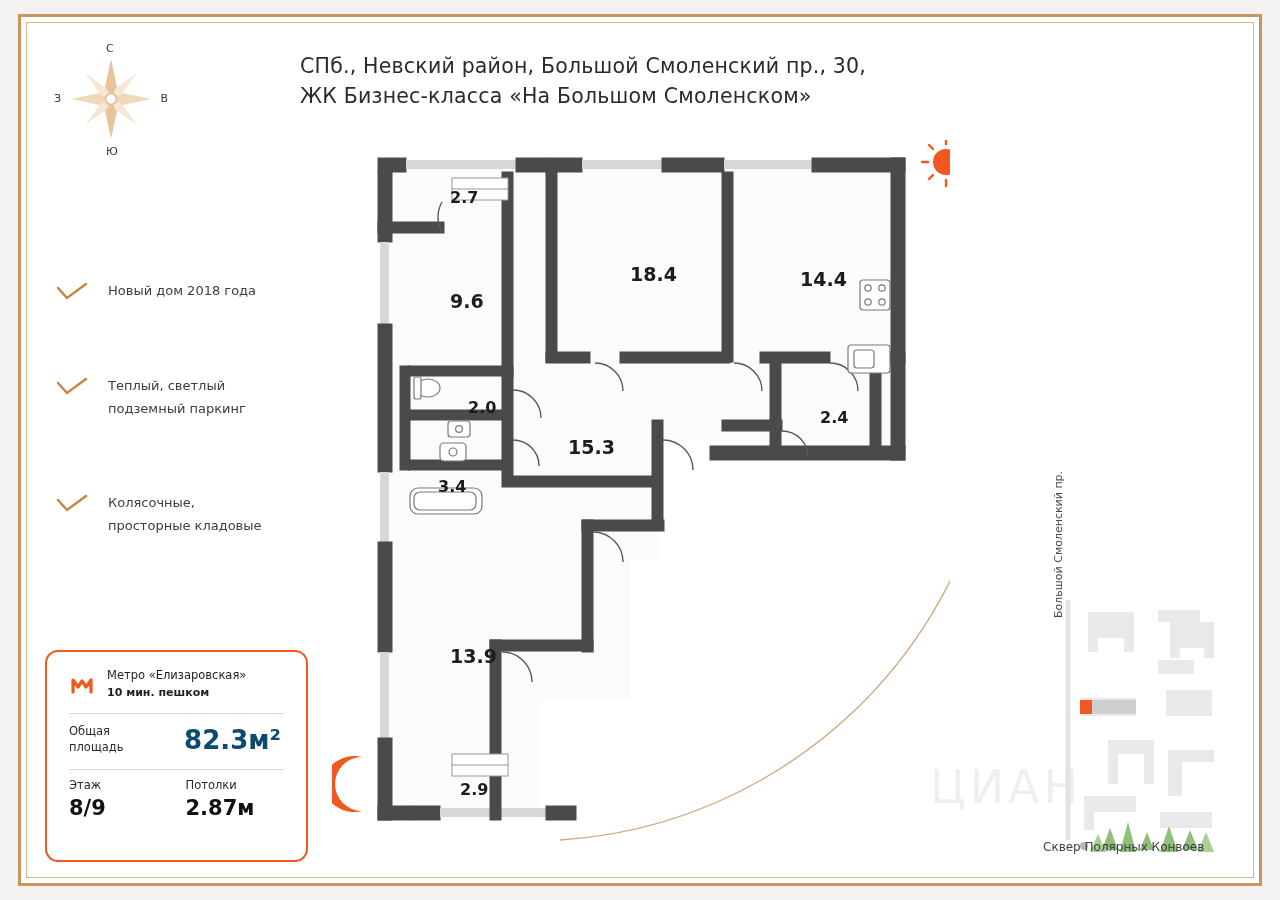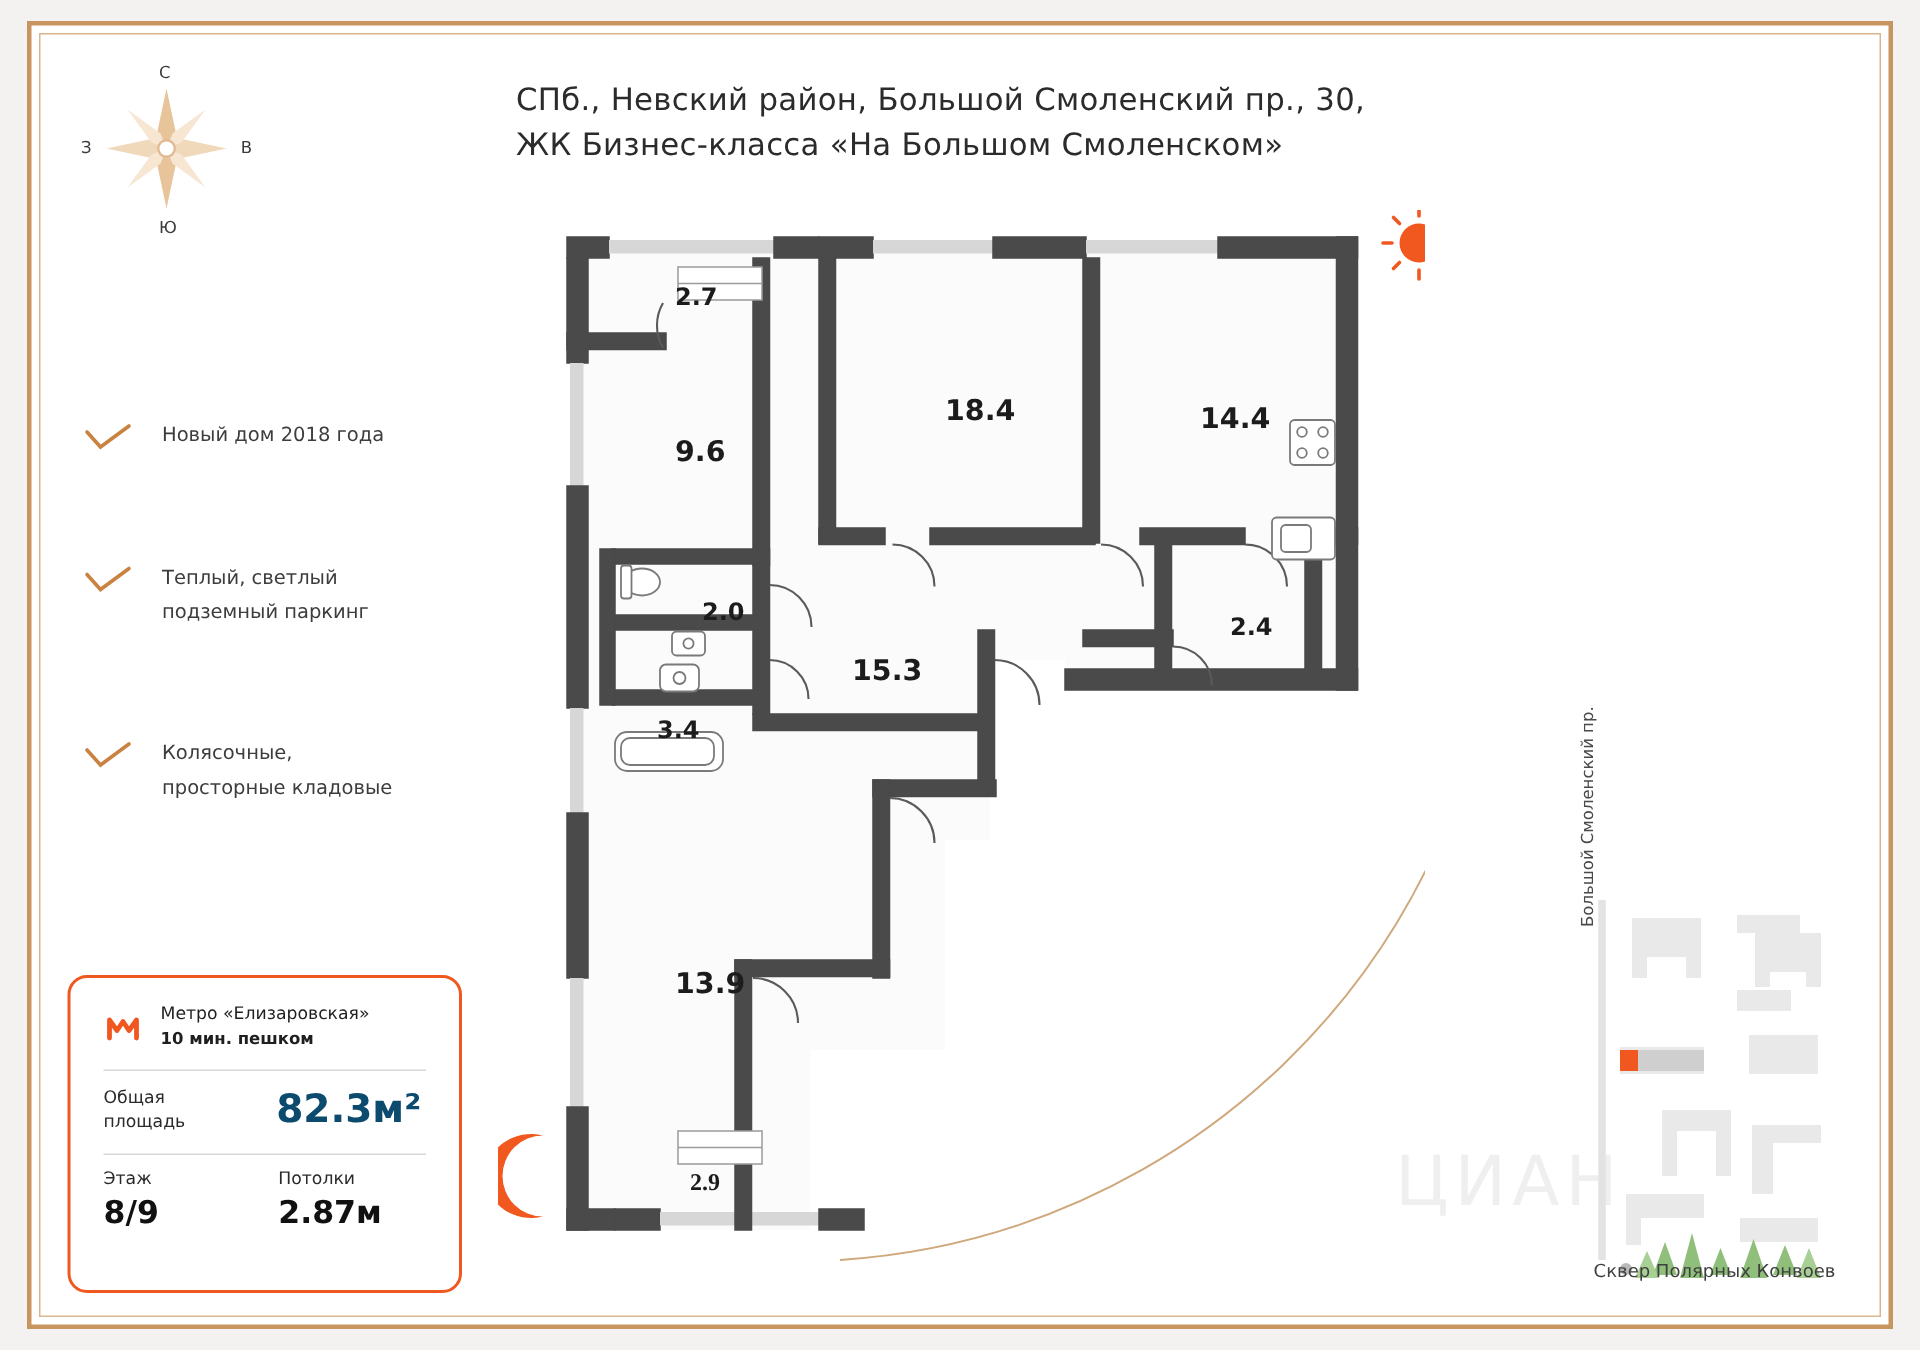--- a/index.html
+++ b/index.html
@@ -26,21 +26,21 @@
     background:#ffffff;
   }
 
   
   .title {
     position:absolute; left:300px; top:52px; width:700px;
     font-family:"DejaVu Sans", sans-serif;
     font-size:20.5px; color:#2b2b2b; line-height:1.45;
     letter-spacing:.2px;
   }
-  .title span { display:block;margin-left:44px; }
+  .title span { display:block; }
 
   
   .logo {
     position:absolute; left:1098px; top:44px; width:116px; height:60px;
     background:#f1581f; border-radius:7px;
     display:flex; flex-direction:column; align-items:center; justify-content:center;
   }
   .logo .mark { margin-top:2px; }
   .logo .lbl {
     color:#fff; font-size:8.5px; letter-spacing:1.1px; margin-top:3px;
@@ -110,21 +110,21 @@
 
   
   .minimap { position:absolute; left:1040px; top:600px; width:205px; height:270px; }
   .street-label {
     position:absolute; left:1052px; top:618px;
     width:170px;
     font-family:"DejaVu Sans", sans-serif; font-size:11px; color:#4a4a4a;
     transform:rotate(-90deg); transform-origin:left top;
   }
   .park-label {
-    position:absolute; left:1043px; top:840px; width:200px; text-align:center;
+    position:absolute; left:1043px; top:840px; width:200px; text-align:left;
     font-family:"DejaVu Sans", sans-serif; font-size:12px; color:#3f3f3f;
   }
   .watermark {
     position:absolute; left:930px; top:760px;
     font-size:46px; color:rgba(120,120,120,.12);
     font-family:"DejaVu Sans", sans-serif; letter-spacing:4px;
     pointer-events:none;
   }
 </style>
 </head>
@@ -358,21 +358,21 @@
     
     <span class="area small" style="left:120px; top:48px;">2.7</span>
     <span class="area" style="left:300px; top:123px;">18.4</span>
     <span class="area" style="left:470px; top:128px;">14.4</span>
     <span class="area" style="left:120px; top:150px;">9.6</span>
     <span class="area small" style="left:138px; top:258px;">2.0</span>
     <span class="area small" style="left:108px; top:337px;">3.4</span>
     <span class="area" style="left:238px; top:296px;">15.3</span>
     <span class="area small" style="left:490px; top:268px;">2.4</span>
     <span class="area" style="left:120px; top:505px;">13.9</span>
-    <span class="area small" style="left:130px; top:640px;font-family:Liberation Serif, serif;">2.9</span>
+    <span class="area small" style="left:130px; top:640px;">2.9</span>
   </div>
 
   <svg style="position:absolute; left:332px; top:755px;" width="40" height="60">
     <path d="M30 2 A30 28 0 1 0 30 56 A22 22 0 1 1 30 2 Z" fill="#f1581f"></path>
   </svg>
 
   <div class="watermark">ЦИАН</div>
 
   <div class="minimap">
     <svg width="205" height="270" viewBox="0 0 205 270">

